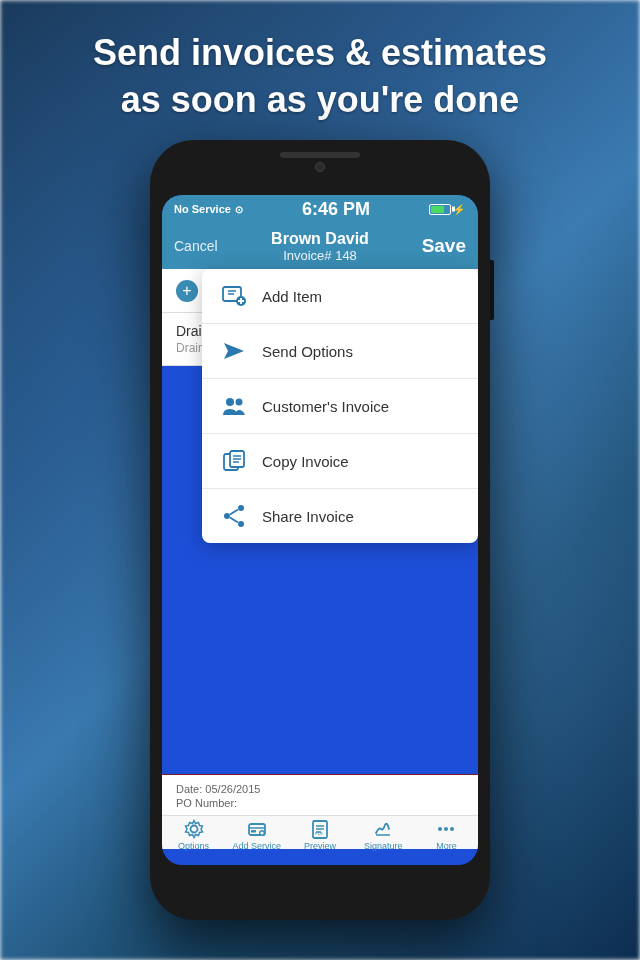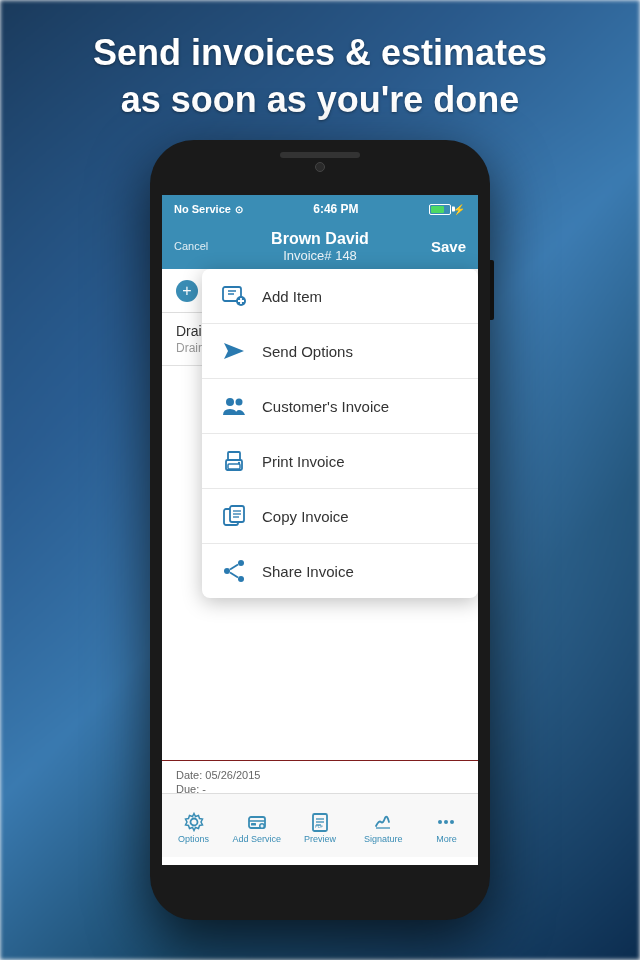--- a/index.html
+++ b/index.html
@@ -89,39 +89,39 @@
       border-radius: 0 2px 2px 0;
     }
 
     
     .phone-screen {
       position: absolute;
       top: 55px;
       left: 12px;
       right: 12px;
       bottom: 55px;
-      background: #ffffff;
-      border-radius: 0;
+      background: #1d4ed8;
+      border-radius: 20px;
       overflow: hidden;
     }
 
     
     .status-bar {
       background: #3a8db5;
       height: 28px;
       display: flex;
       align-items: center;
       justify-content: space-between;
       padding: 0 12px;
       color: white;
       font-size: 11px;
       font-weight: 600;
     }
     .status-left { display: flex; align-items: center; gap: 4px; }
-    .status-center { font-size: 12px; font-weight: 700; }
+    .status-center { font-size: 18px; font-weight: 700; }
     .status-right { display: flex; align-items: center; gap: 3px; }
     .battery-icon {
       width: 22px;
       height: 11px;
       border: 1.5px solid white;
       border-radius: 2px;
       position: relative;
       display: inline-flex;
       align-items: center;
       padding: 1px;
@@ -151,21 +151,21 @@
     .nav-bar {
       background: #3a8db5;
       height: 46px;
       display: flex;
       align-items: center;
       padding: 0 12px;
       position: relative;
     }
     .nav-cancel {
       color: rgba(255,255,255,0.85);
-      font-size: 11px;
+      font-size: 14px;
       cursor: pointer;
     }
     .nav-title {
       position: absolute;
       left: 50%;
       transform: translateX(-50%);
       text-align: center;
       color: white;
     }
     .nav-title-main {
@@ -174,21 +174,21 @@
       line-height: 1.2;
     }
     .nav-title-sub {
       font-size: 13px;
       opacity: 0.9;
     }
     .nav-save {
       position: absolute;
       right: 12px;
       color: white;
-      font-size: 15px;
+      font-size: 19px;
       font-weight: 700;
       cursor: pointer;
     }
 
     
     .toolbar-row {
       background: white;
       height: 44px;
       display: flex;
       align-items: center;
@@ -326,23 +326,23 @@
       padding: 8px 14px;
       font-size: 11px;
       color: #666;
       border-top: 1px solid #7f1d1d;
     }
     .footer-info div { margin-bottom: 2px; }
 
     
     .tab-bar {
       position: absolute;
-      bottom: 8px;
+      bottom: 16px;
       left: 0; right: 0;
-      height: 64px;
+      height: 34px;
       background: #f8f8f8;
       border-top: 1px solid #ddd;
       display: flex;
       align-items: center;
     }
     .tab-item {
       flex: 1;
       display: flex;
       flex-direction: column;
       align-items: center;
@@ -451,31 +451,20 @@
           <svg width="26" height="26" viewBox="0 0 26 26">
             <circle cx="9" cy="9" r="4" fill="#2a7ab0"></circle>
             <path d="M2 22 Q2 16 9 16 Q16 16 16 22" fill="#2a7ab0"></path>
             <circle cx="18" cy="9" r="3.5" fill="#2a7ab0"></circle>
             <path d="M14 22 Q15 17 18 17 Q22 17 24 22" fill="#2a7ab0"></path>
           </svg>
         </div>
         <span class="menu-label">Customer's Invoice</span>
       </div>
 
-      <div class="menu-item">
-        <div class="menu-icon">
-          <svg width="26" height="26" viewBox="0 0 26 26">
-            <rect x="5" y="12" width="16" height="10" rx="1.5" fill="none" stroke="#2a7ab0" stroke-width="1.8"></rect>
-            <rect x="7" y="4" width="12" height="8" rx="1" fill="none" stroke="#2a7ab0" stroke-width="1.8"></rect>
-            <rect x="7" y="16" width="12" height="5" rx="1" fill="none" stroke="#2a7ab0" stroke-width="1.5"></rect>
-            <circle cx="18" cy="15" r="1.2" fill="#2a7ab0"></circle>
-          </svg>
-        </div>
-        <span class="menu-label">Print Invoice</span>
-      </div>
 
       <div class="menu-item">
         <div class="menu-icon">
           <svg width="26" height="26" viewBox="0 0 26 26">
             <rect x="3" y="6" width="14" height="16" rx="2" fill="none" stroke="#2a7ab0" stroke-width="1.8"></rect>
             <rect x="9" y="3" width="14" height="16" rx="2" fill="white" stroke="#2a7ab0" stroke-width="1.8"></rect>
             <line x1="12" y1="8" x2="20" y2="8" stroke="#2a7ab0" stroke-width="1.3"></line>
             <line x1="12" y1="11" x2="20" y2="11" stroke="#2a7ab0" stroke-width="1.3"></line>
             <line x1="12" y1="14" x2="18" y2="14" stroke="#2a7ab0" stroke-width="1.3"></line>
           </svg>
@@ -496,24 +485,20 @@
         <span class="menu-label">Share Invoice</span>
       </div>
 
 
     </div>
 
     <div class="footer-info">
       <div>
         <span>Date:</span>
         <span>05/26/2015</span>
-      </div>
-      <div>
-        <span>Due:</span>
-        <span>-</span>
       </div>
       <div>
         <span>PO Number:</span>
       </div>
     </div>
 
     <div class="tab-bar">
 
       <div class="tab-item">
         <div class="tab-icon">

